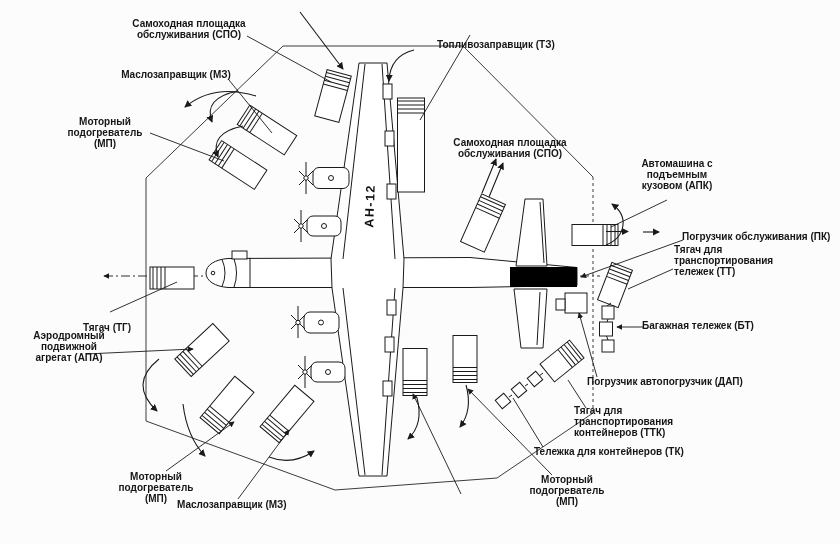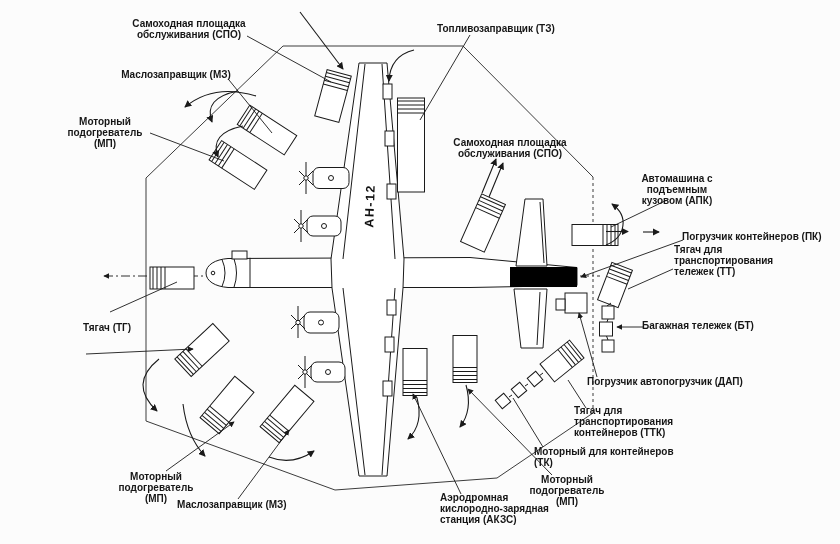--- a/index.html
+++ b/index.html
@@ -259,41 +259,40 @@
     <path class="ld" d="M461,494 L413,394" marker-end="url(#ah)"></path>
     <path class="ld" d="M166,471 L234,422" marker-end="url(#ah)"></path>
     <path class="ld" d="M238,499 L289,430" marker-end="url(#ah)"></path>
     <path class="ld" d="M86,354 L193,349" marker-end="url(#ah)"></path>
     <path class="ld" d="M110,312 L177,282"></path>
   </g>
 </svg>
 
 <div class="lbl ctr" style="left:130px;top:19px;width:118px">Самоходная площадка
 обслуживания (СПО)</div>
-<div class="lbl" style="left:437px;top:24px;width:125px">Топливозаправщик (ТЗ)</div>
+<div class="lbl" style="left:437px;top:40px;width:125px">Топливозаправщик (ТЗ)</div>
 <div class="lbl ctr" style="left:119px;top:70px;width:114px">Маслозаправщик (МЗ)</div>
 <div class="lbl ctr" style="left:43px;top:117px;width:124px">Моторный подогреватель
 (МП)</div>
 <div class="lbl ctr" style="left:452px;top:138px;width:116px">Самоходная площадка
 обслуживания (СПО)</div>
-<div class="lbl ctr" style="left:610px;top:174px;width:134px">Автомашина с подъемным
+<div class="lbl ctr" style="left:610px;top:159px;width:134px">Автомашина с подъемным
 кузовом (АПК)</div>
-<div class="lbl" style="left:682px;top:232px;width:155px">Погрузчик контейнеров (ПК)</div>
+<div class="lbl" style="left:682px;top:232px;width:155px">Погрузчик обслуживания (ПК)</div>
 <div class="lbl" style="left:674px;top:245px;width:120px">Тягач для
 транспортирования
 тележек (ТТ)</div>
 <div class="lbl" style="left:642px;top:321px;width:140px">Багажная тележек (БТ)</div>
 <div class="lbl ctr" style="left:78px;top:323px;width:58px">Тягач (ТГ)</div>
+<div class="lbl ctr" style="left:6px;top:331px;width:126px">Аэродромный подвижной
+агрегат (АПА)</div>
 <div class="lbl" style="left:587px;top:377px;width:175px">Погрузчик автопогрузчик (ДАП)</div>
 <div class="lbl" style="left:574px;top:406px;width:105px">Тягач для
 транспортирования
 контейнеров (ТТК)</div>
-<div class="lbl" style="left:534px;top:447px;width:152px">Моторный для контейнеров (ТК)</div>
+<div class="lbl" style="left:534px;top:447px;width:152px">Тележка для контейнеров (ТК)</div>
 <div class="lbl ctr" style="left:503px;top:475px;width:128px">Моторный подогреватель
 (МП)</div>
-<div class="lbl" style="left:440px;top:493px;width:110px">Аэродромная
-кислородно-зарядная
-станция (АКЗС)</div>
 <div class="lbl ctr" style="left:93px;top:472px;width:126px">Моторный подогреватель
 (МП)</div>
 <div class="lbl" style="left:177px;top:500px;width:114px">Маслозаправщик (МЗ)</div>
 
 </div>
 
 </body></html>

